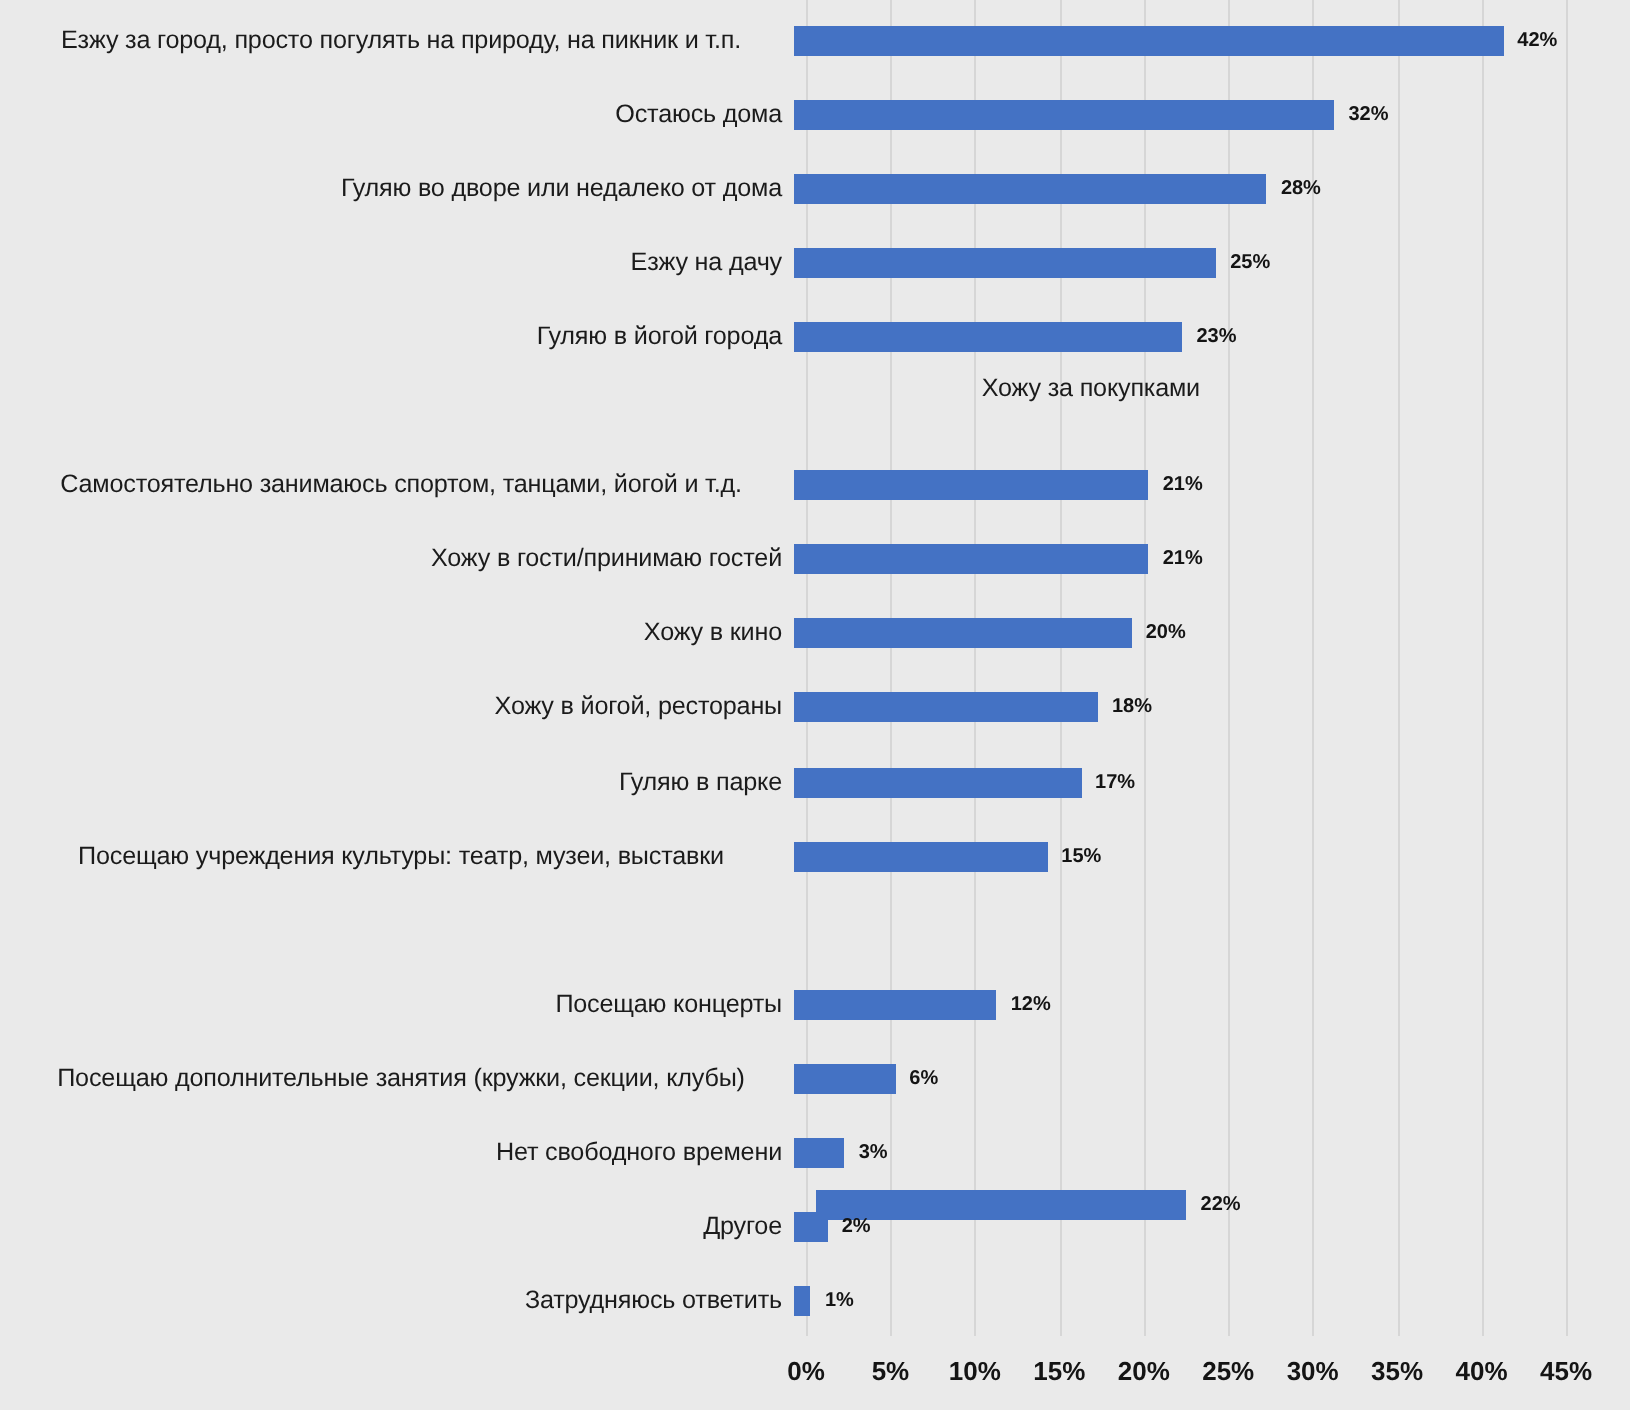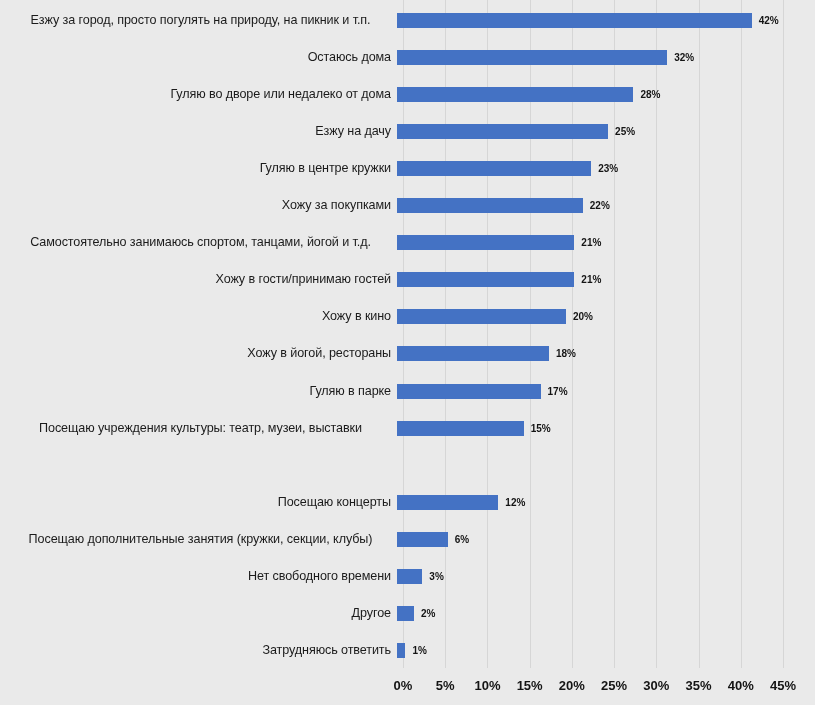--- a/index.html
+++ b/index.html
@@ -147,27 +147,27 @@
         </div>
       </div>
       <div class="row" style="top: 113.15px;">
         <div class="cat-label">Езжу на дачу</div>
         <div class="bar-wrap">
           <div class="bar" title="Езжу на дачу: 25%" style="width: 211.111px; background: rgb(68, 114, 196);"></div>
           <div class="bar-value" style="left: 218.111px;">25%</div>
         </div>
       </div>
       <div class="row" style="top: 150.2px;">
-        <div class="cat-label">Гуляю в центре кружки</div>
+        <div class="cat-label">Гуляю в йогой города</div>
         <div class="bar-wrap">
           <div class="bar" title="Гуляю в центре города: 23%" style="width: 194.222px; background: rgb(68, 114, 196);"></div>
           <div class="bar-value" style="left: 201.222px;">23%</div>
         </div>
       </div>
-      <div class="row" style="top: 187.25px;">
+      <div class="row" style="top: 187.25px; flex-direction: column;">
         <div class="cat-label">Хожу за покупками</div>
         <div class="bar-wrap">
           <div class="bar" title="Хожу за покупками: 22%" style="width: 185.778px; background: rgb(68, 114, 196);"></div>
           <div class="bar-value" style="left: 192.778px;">22%</div>
         </div>
       </div>
       <div class="row" style="top: 224.3px;">
         <div class="cat-label wrapped">Самостоятельно занимаюсь спортом, танцами, йогой и т.д.</div>
         <div class="bar-wrap">
           <div class="bar" title="Самостоятельно занимаюсь спортом, танцами, йогой и т.д.: 21%" style="width: 177.333px; background: rgb(68, 114, 196);"></div>

